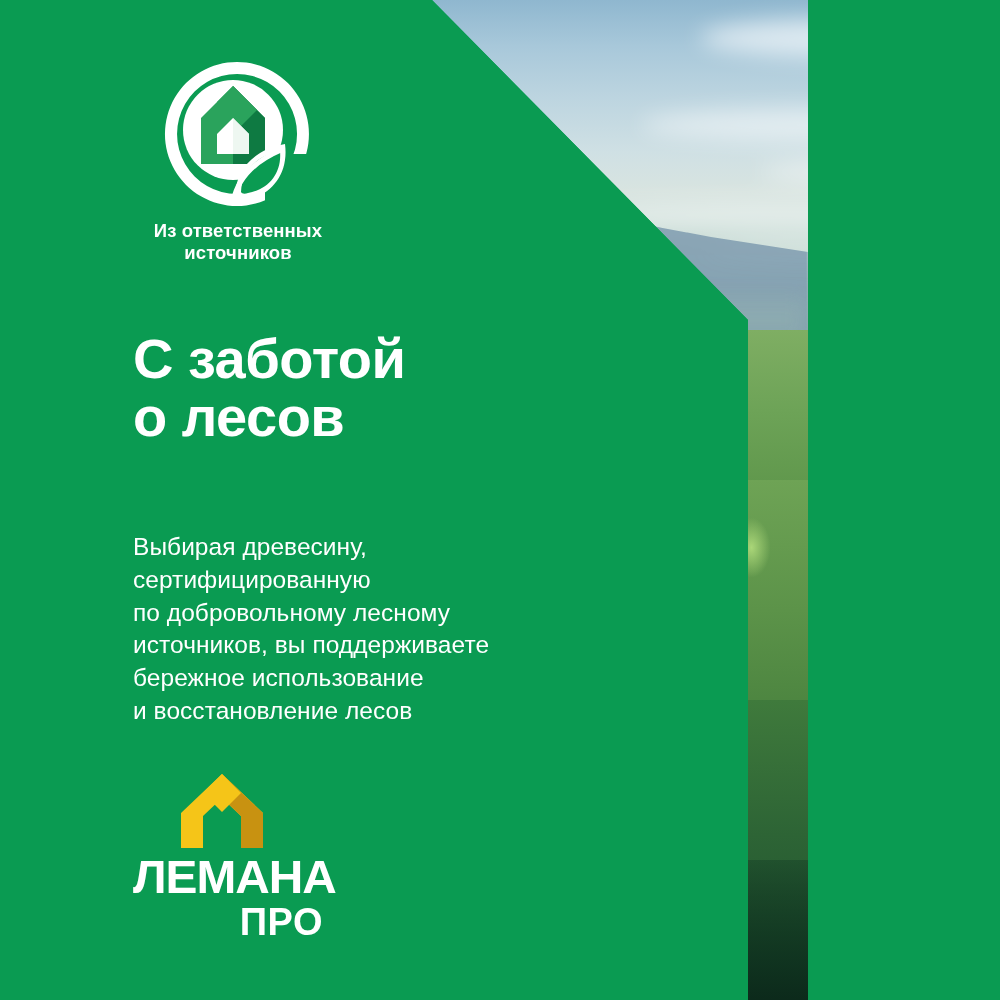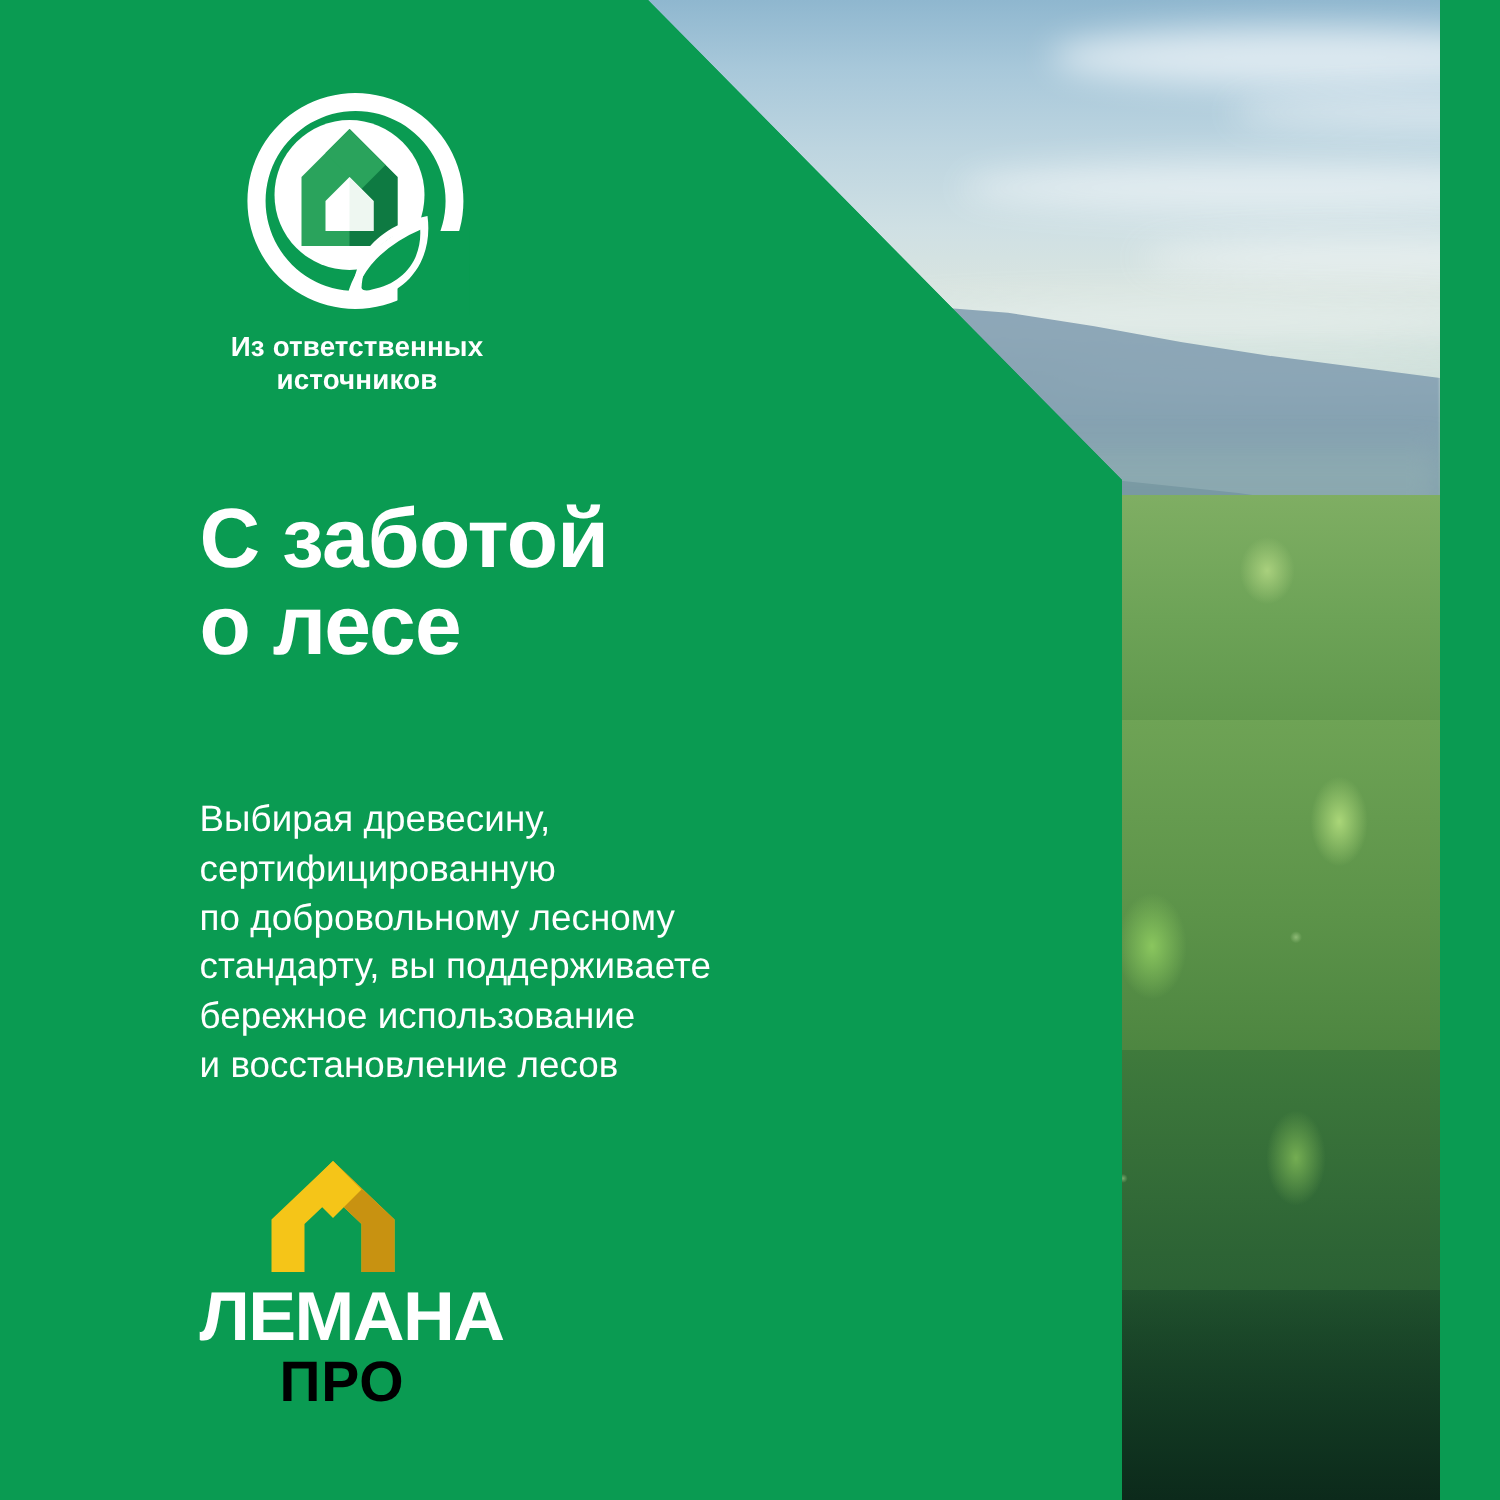--- a/index.html
+++ b/index.html
@@ -5,21 +5,21 @@
 <style>
   * { margin:0; padding:0; box-sizing:border-box; }
   html,body { width:1000px; height:1000px; overflow:hidden; }
   body {
     font-family:"Liberation Sans","DejaVu Sans",sans-serif;
     background:#0a9b52;
   }
 
   .poster {
     position:relative;
-    width:960px; height:1000px;
+    width:808px; height:1000px;
     overflow:hidden;
     background:#0a9b52;
   }
 
   
   .photo-layer {
     position:absolute;
     inset:0;
     
     clip-path: polygon(432px 0px, 1000px 0px, 1000px 1000px, 748px 1000px, 748px 320px);
@@ -208,22 +208,22 @@
     font-weight:700;
     font-size:46px;
     line-height:1;
     letter-spacing:-1px;
     transform:scaleX(1.04);
     transform-origin:left center;
   }
   .brand-sub {
     margin-top:3px;
     width:190px;
-    text-align:center;
-    color:#000000;
+    text-align:right;
+    color:#ffffff;
     font-weight:700;
     font-size:38px;
     line-height:1;
     letter-spacing:0.5px;
   }
 </style>
 </head>
 <body>
 
 <div class="poster">
@@ -277,26 +277,26 @@
 
         <path d="M80 134 C81 113 95 98 119 93 C121 115 108 131 87 135 C84 136 81 136 80 134 Z" fill="#0a9b52"></path>
 
         <path d="M72 144 C76 122 92 104 120 92" stroke="#ffffff" stroke-width="5" fill="none" stroke-linecap="round"></path>
       </svg>
       <div class="badge-caption">Из ответственных
 источников</div>
     </div>
 
     <h1 class="headline">С заботой
-о лесе</h1>
+о лесов</h1>
 
     <p class="bodycopy">Выбирая древесину,
 сертифицированную
 по добровольному лесному
-стандарту, вы поддерживаете
+источников, вы поддерживаете
 бережное использование
 и восстановление лесов</p>
 
     <div class="brand">
       <svg class="brand-house" viewBox="0 0 86 78" aria-hidden="true">
         <path d="M43 2 L84 41 L84 76 L62 76 L62 44 L43 26 L24 44 L24 76 L2 76 L2 41 Z" fill="#f5c518"></path>
         <path d="M43 2 L84 41 L84 76 L62 76 L62 44 L43 26 Z" fill="#c89211"></path>
         <path d="M43 2 L62 21 L43 40 L24 21 Z" fill="#f5c518"></path>
       </svg>
       <div class="brand-name">ЛЕМАНА</div>

